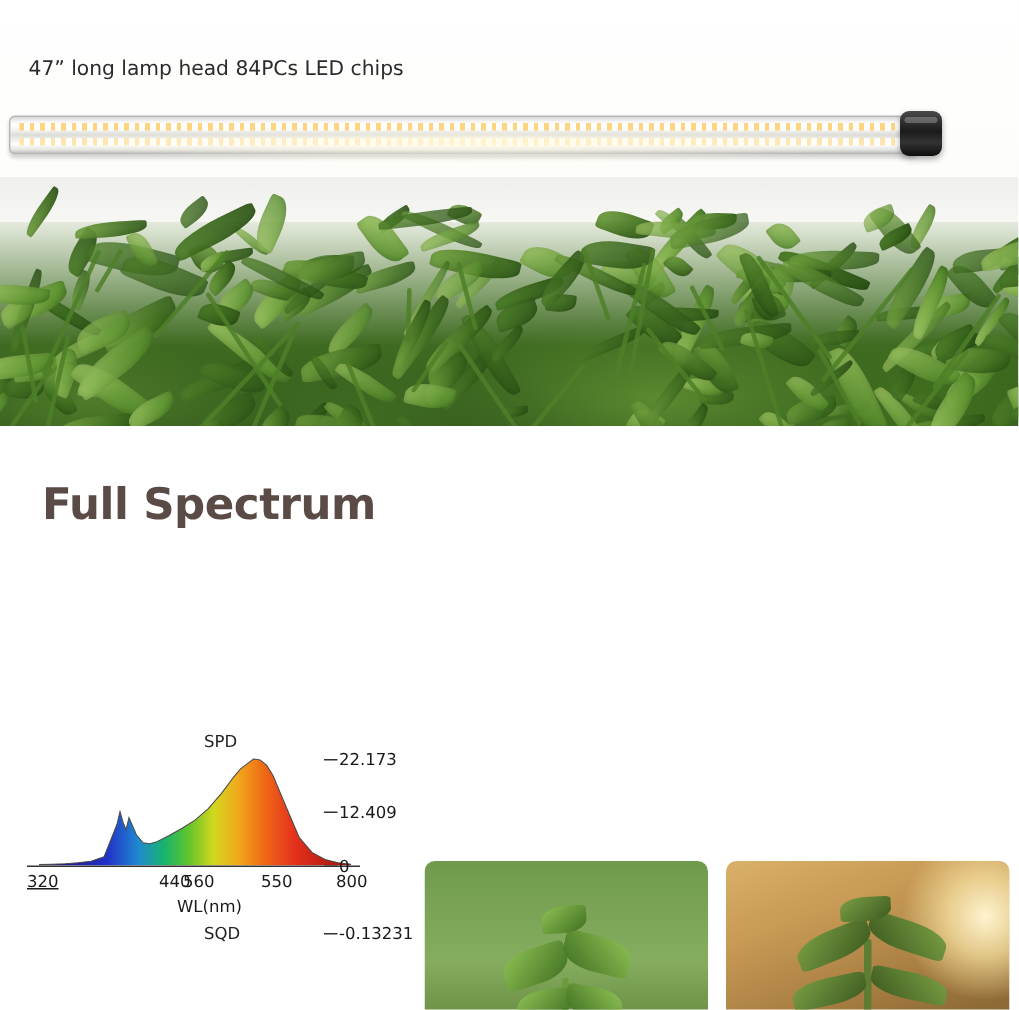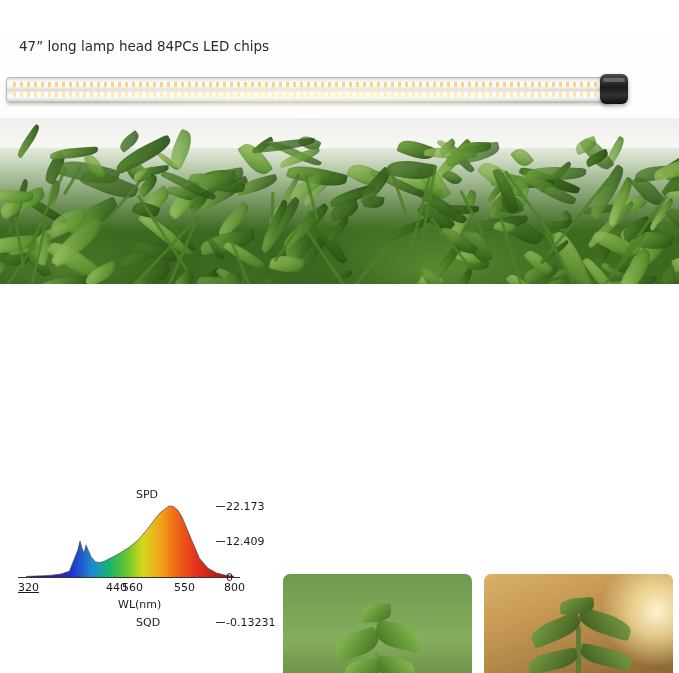--- a/index.html
+++ b/index.html
@@ -487,20 +487,21 @@
       <div class="stem" style="width: 3px; height: 41.1763px; left: 284.933px; top: 106.319px; transform: rotate(34.5464deg); opacity: 0.85;"></div>
       <div class="stem" style="width: 3px; height: 88.9376px; left: 616.05px; top: 106.072px; transform: rotate(38.5365deg); opacity: 0.85;"></div>
       <div class="stem" style="width: 3px; height: 98.1706px; left: 510.394px; top: 86.3298px; transform: rotate(-16.926deg); opacity: 0.85;"></div>
       <div class="stem" style="width: 3px; height: 75.9941px; left: 125.724px; top: 40.1283px; transform: rotate(40.4937deg); opacity: 0.85;"></div>
     </div>
 </div>
 
 <div id="divider"></div>
 
 <div id="bottom-panel">
+  <div id="spectrum-title">Full Spectrum</div>
 
   <div id="spd-chart">
     <div id="spd-label">SPD</div>
 
     <svg id="spd-plot" viewBox="0 0 208 72" preserveAspectRatio="none">
       <defs>
         <linearGradient id="specgrad" x1="0" y1="0" x2="1" y2="0">
           <stop offset="0.00" stop-color="#1a0f6e"></stop>
           <stop offset="0.22" stop-color="#2233c9"></stop>
           <stop offset="0.32" stop-color="#1f8ad0"></stop>

